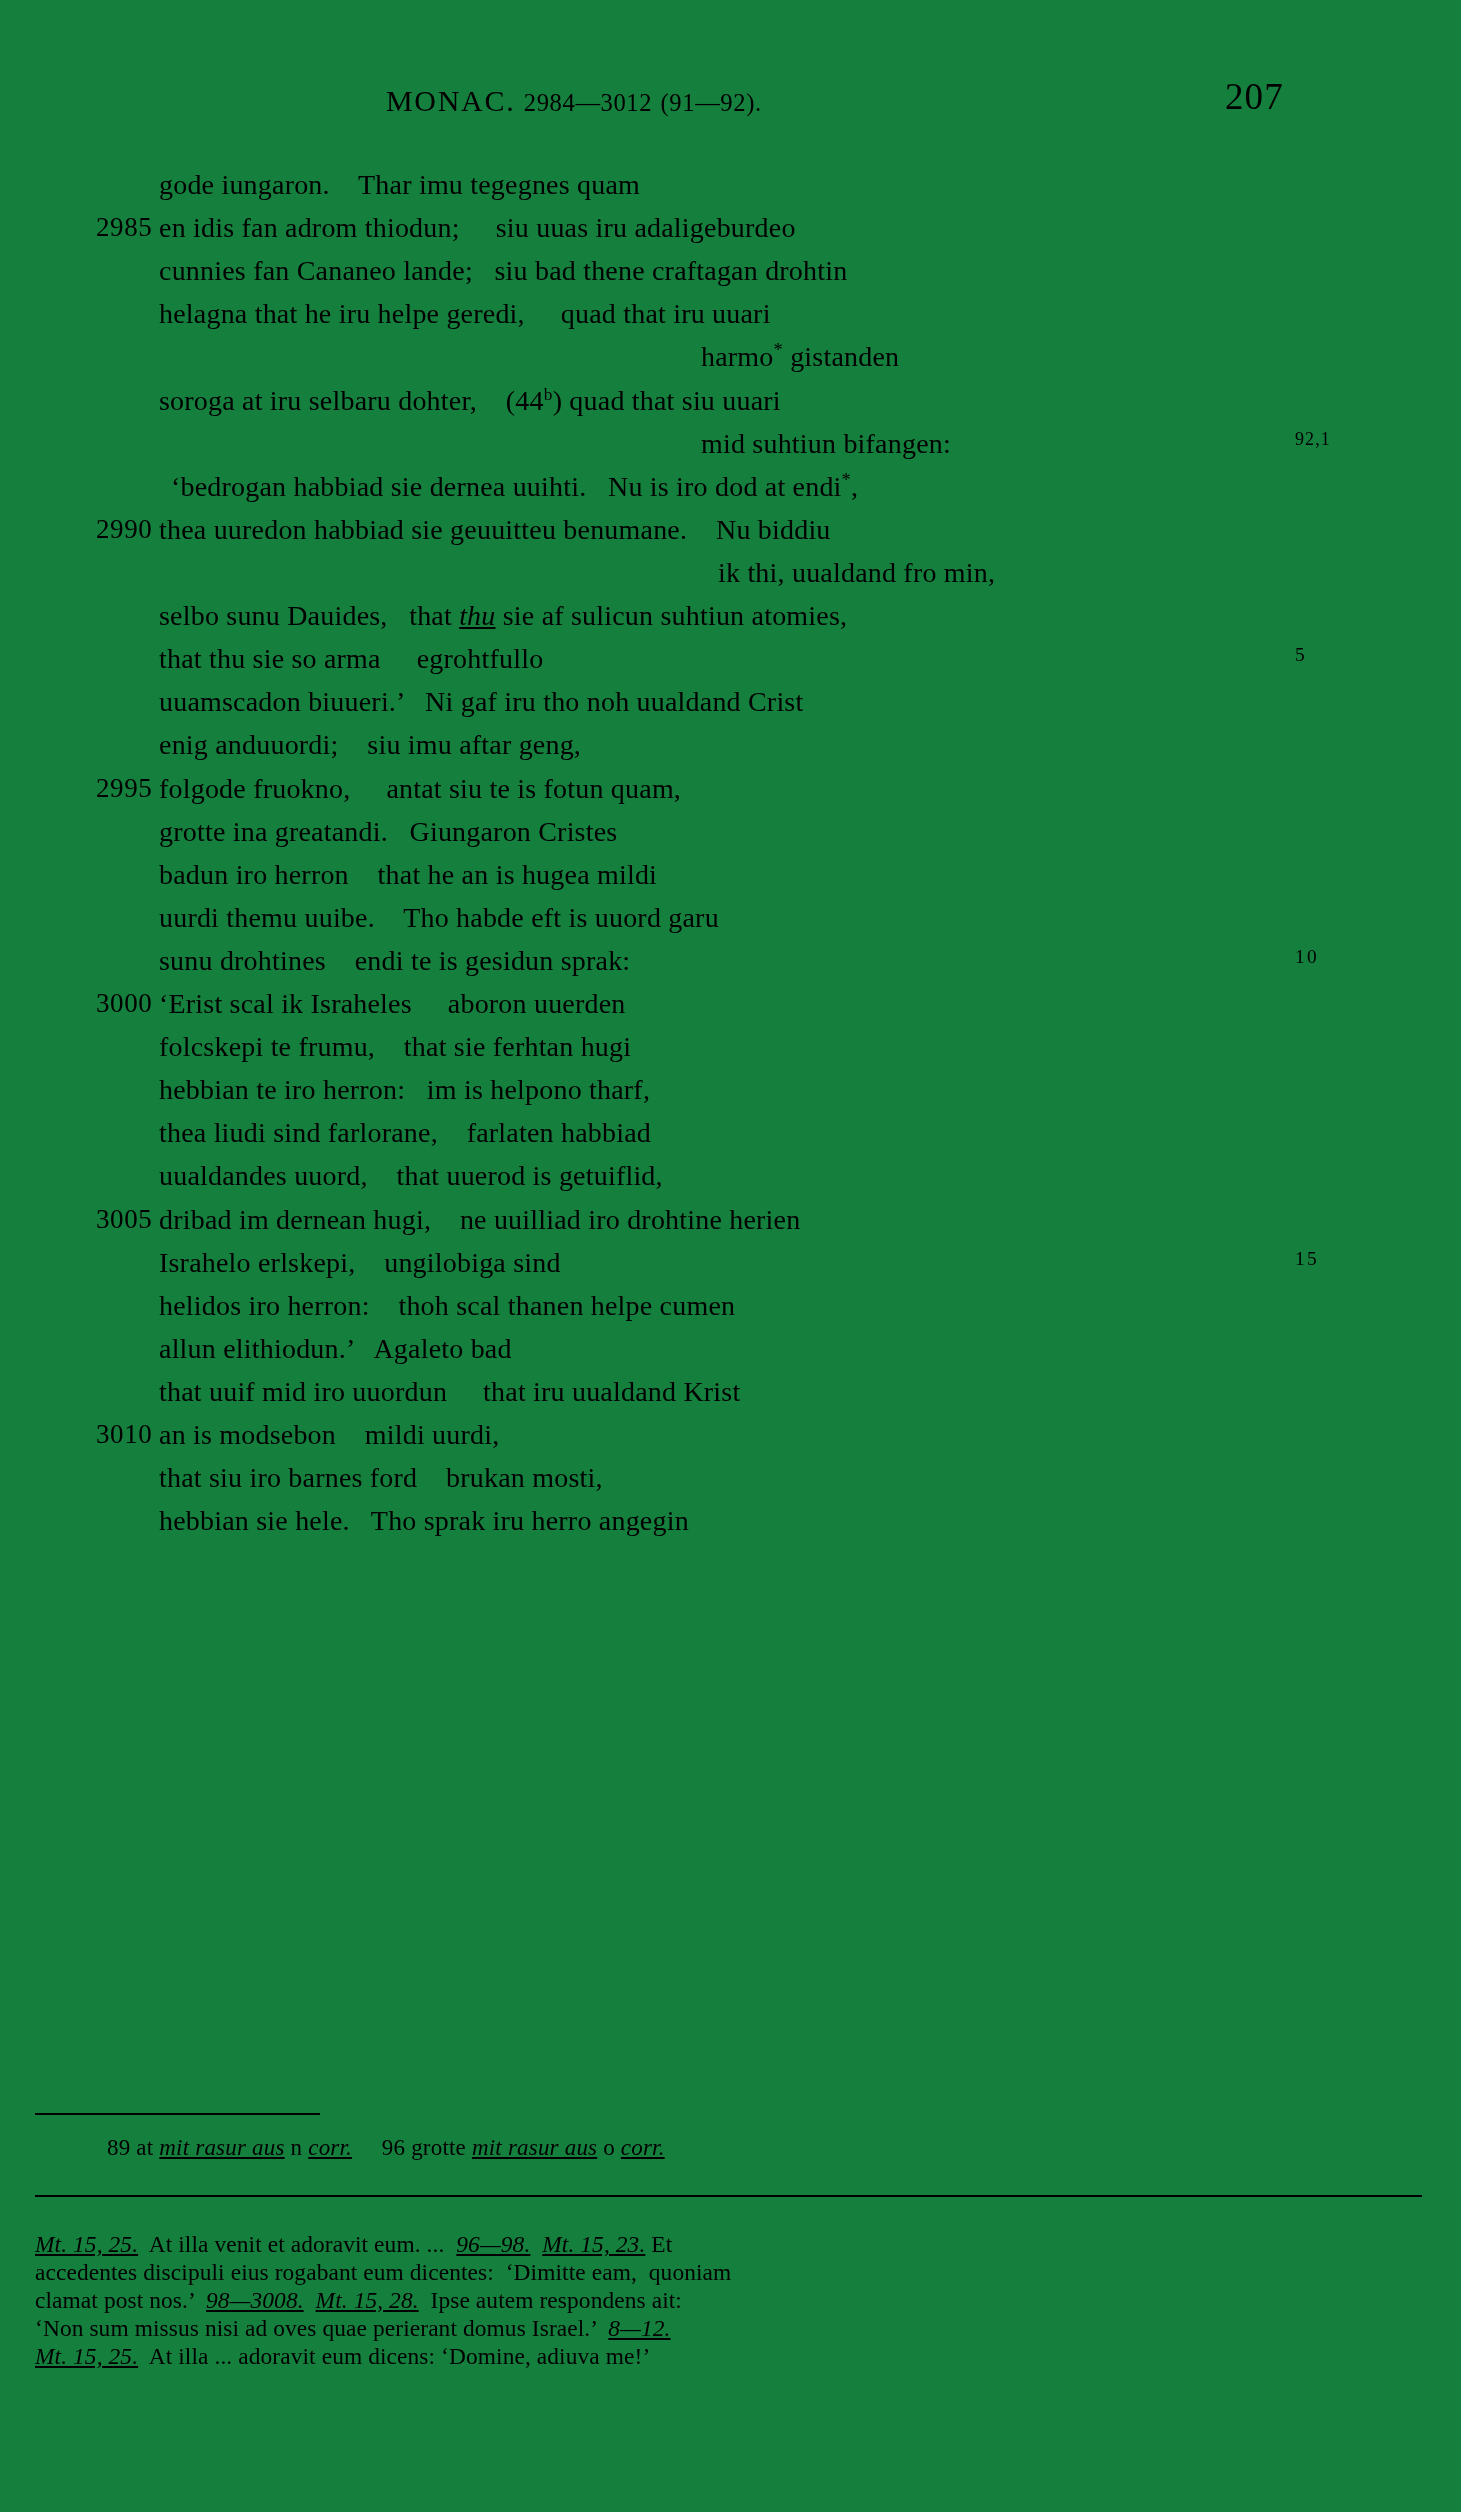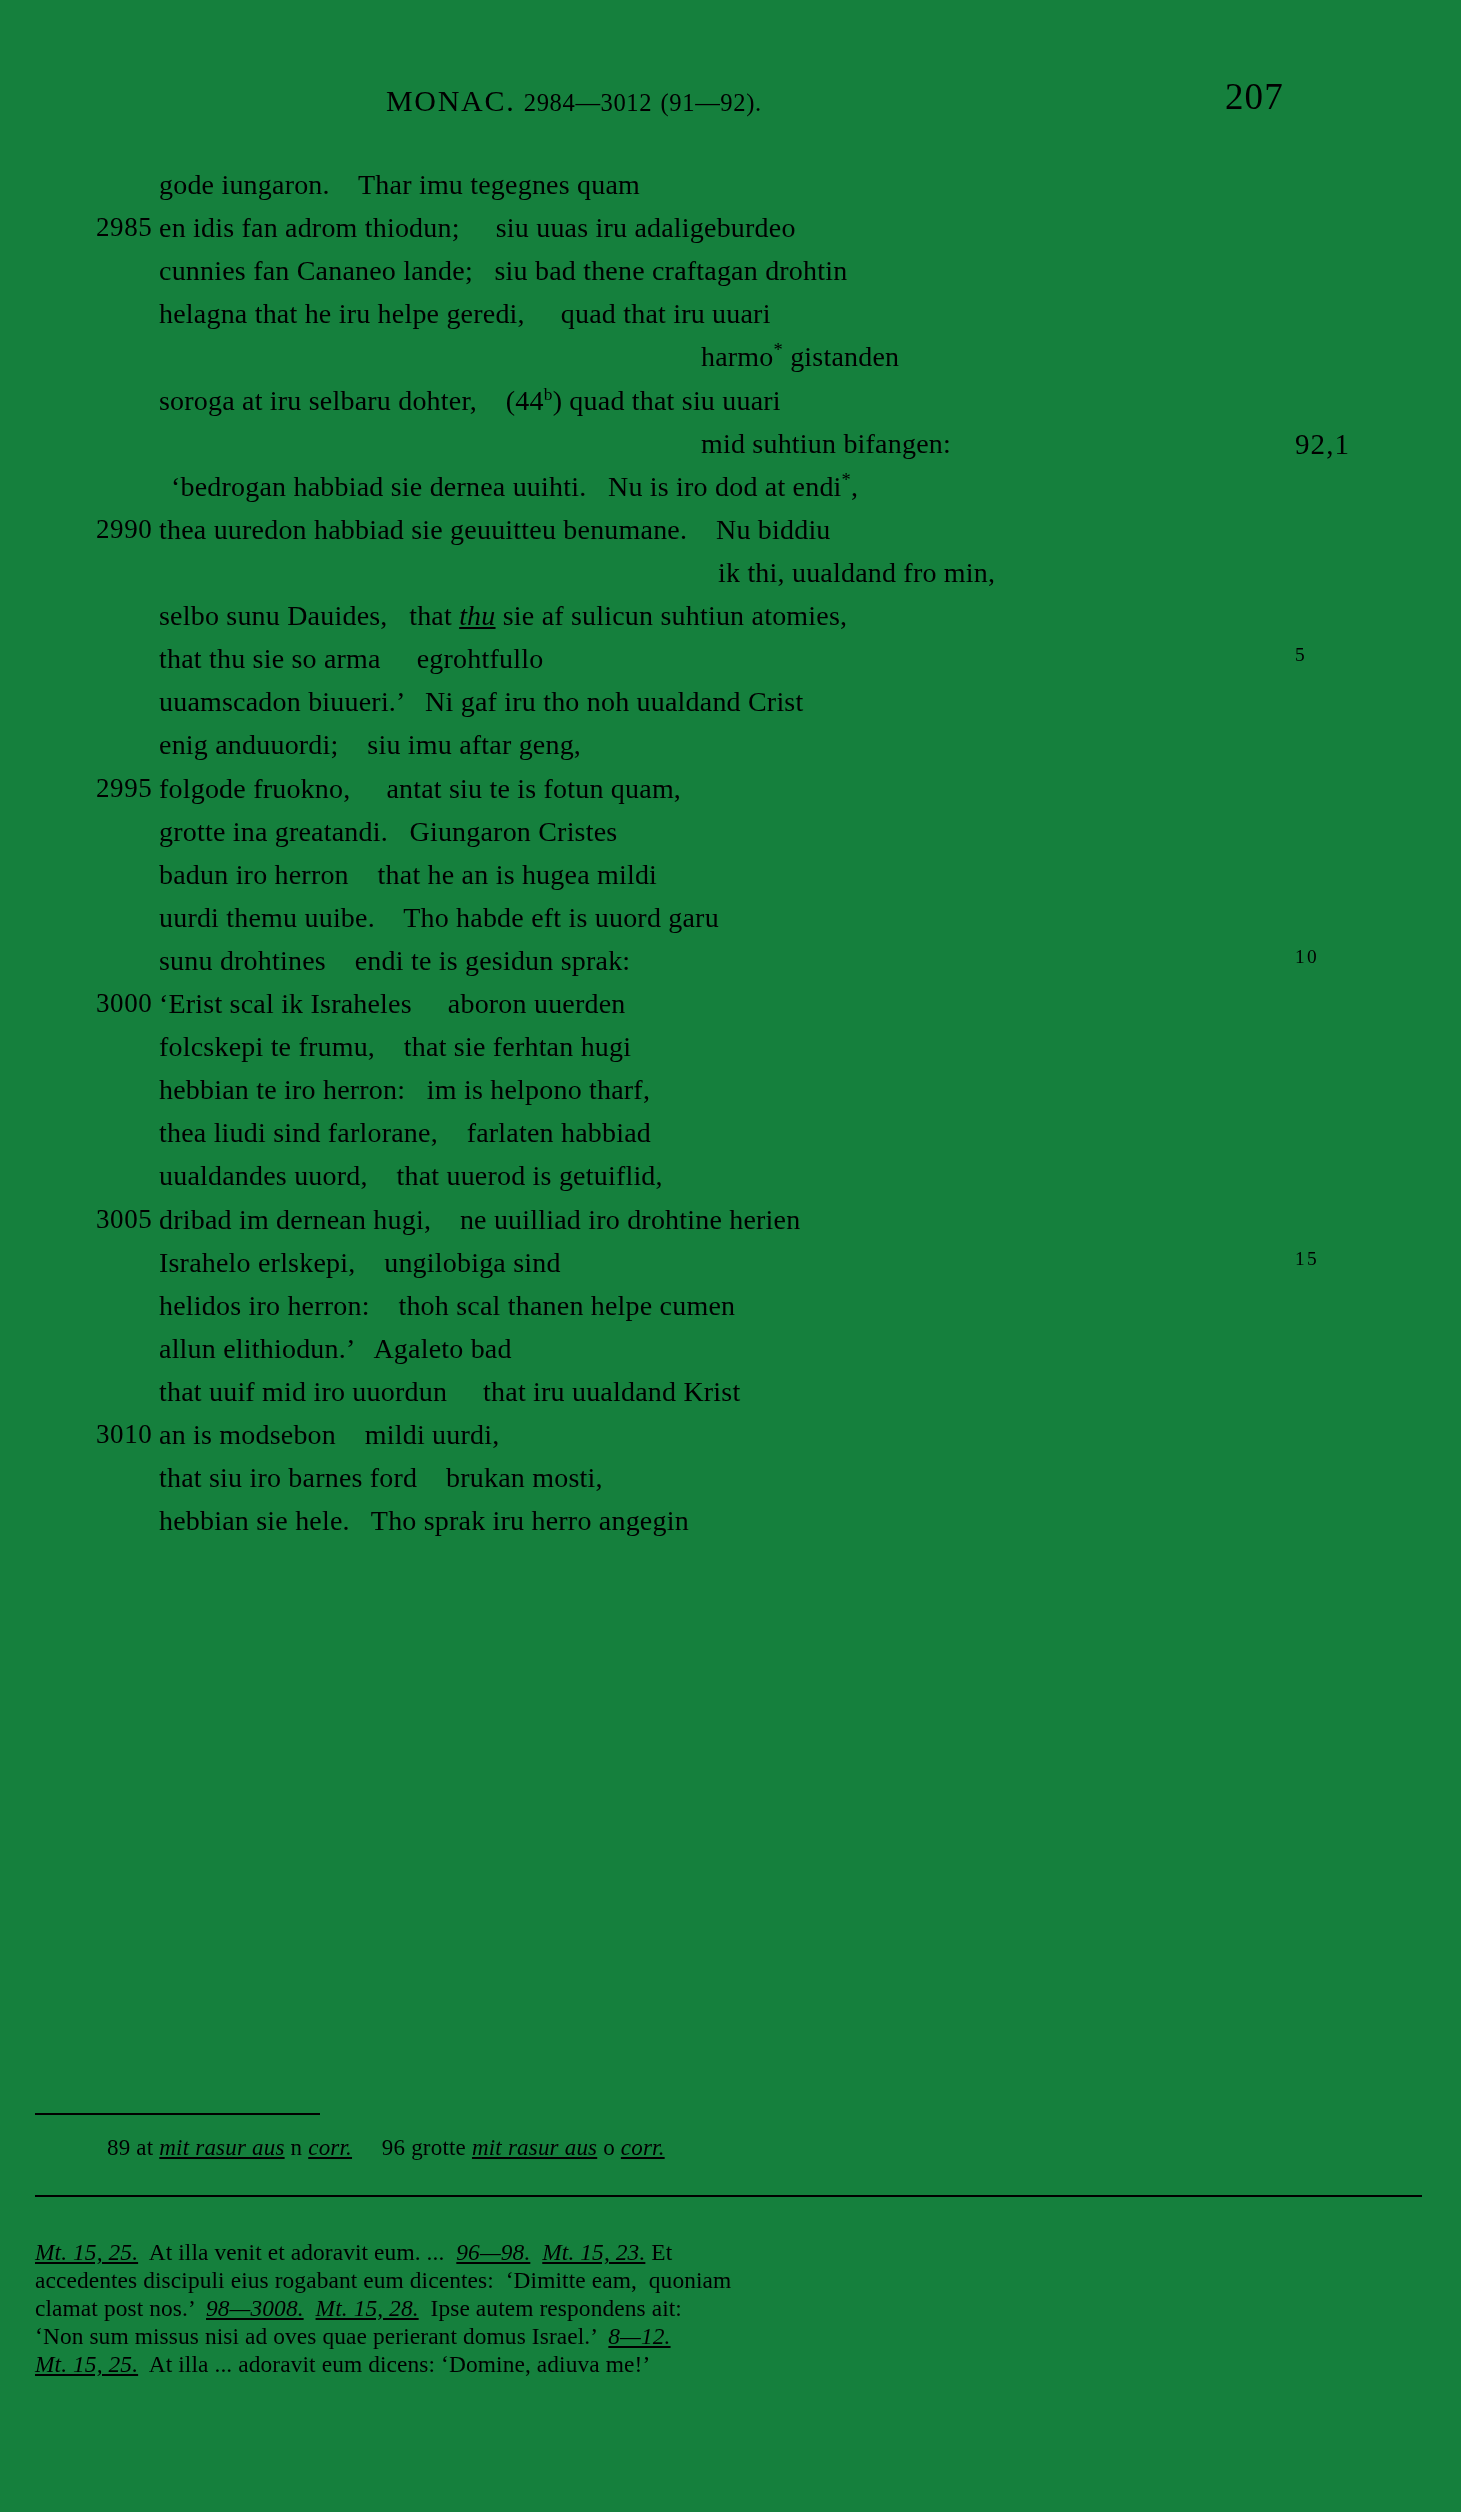--- a/index.html
+++ b/index.html
@@ -84,21 +84,21 @@
     letter-spacing: 0.2px;
   }
   .vtext.ind1 { left: 159px; }
   .vtext.ind2 { left: 701px; }
   .vtext.ind3 { left: 701px; }
   .vtext.ind4 { left: 718px; }
   .vtext.ind5 { left: 171px; }
   .vmarg {
     position: absolute;
     left: 1295px;
-    font-size: 29px;
+    font-size: 18px;
     letter-spacing: 1.1px;
   }
   .vmarg.small { font-size: 19.4px; letter-spacing: 2.3px; }
   i.it { font-style: italic; text-decoration: underline; }
   sup.ast {
     font-size: 0.66em;
     vertical-align: super;
     line-height: 0;
   }
   sup.sup-b {
@@ -144,21 +144,20 @@
     top: 2230px;
     width: 1393px;
     font-size: 23.4px;
     line-height: 28px;
   }
   .cit-line {
     position: absolute;
     left: 0;
     white-space: pre;
     letter-spacing: 0.1px;
-    margin-top: 8px;
   }
 </style>
 </head>
 <body>
 
 <div class="page">
 
   <div class="runhead">
     <div class="runhead-title">
       <span class="smallcaps">MONAC.</span><span> </span><span class="nums">2984—3012</span><span> </span><span class="nums">(91—92).</span>

